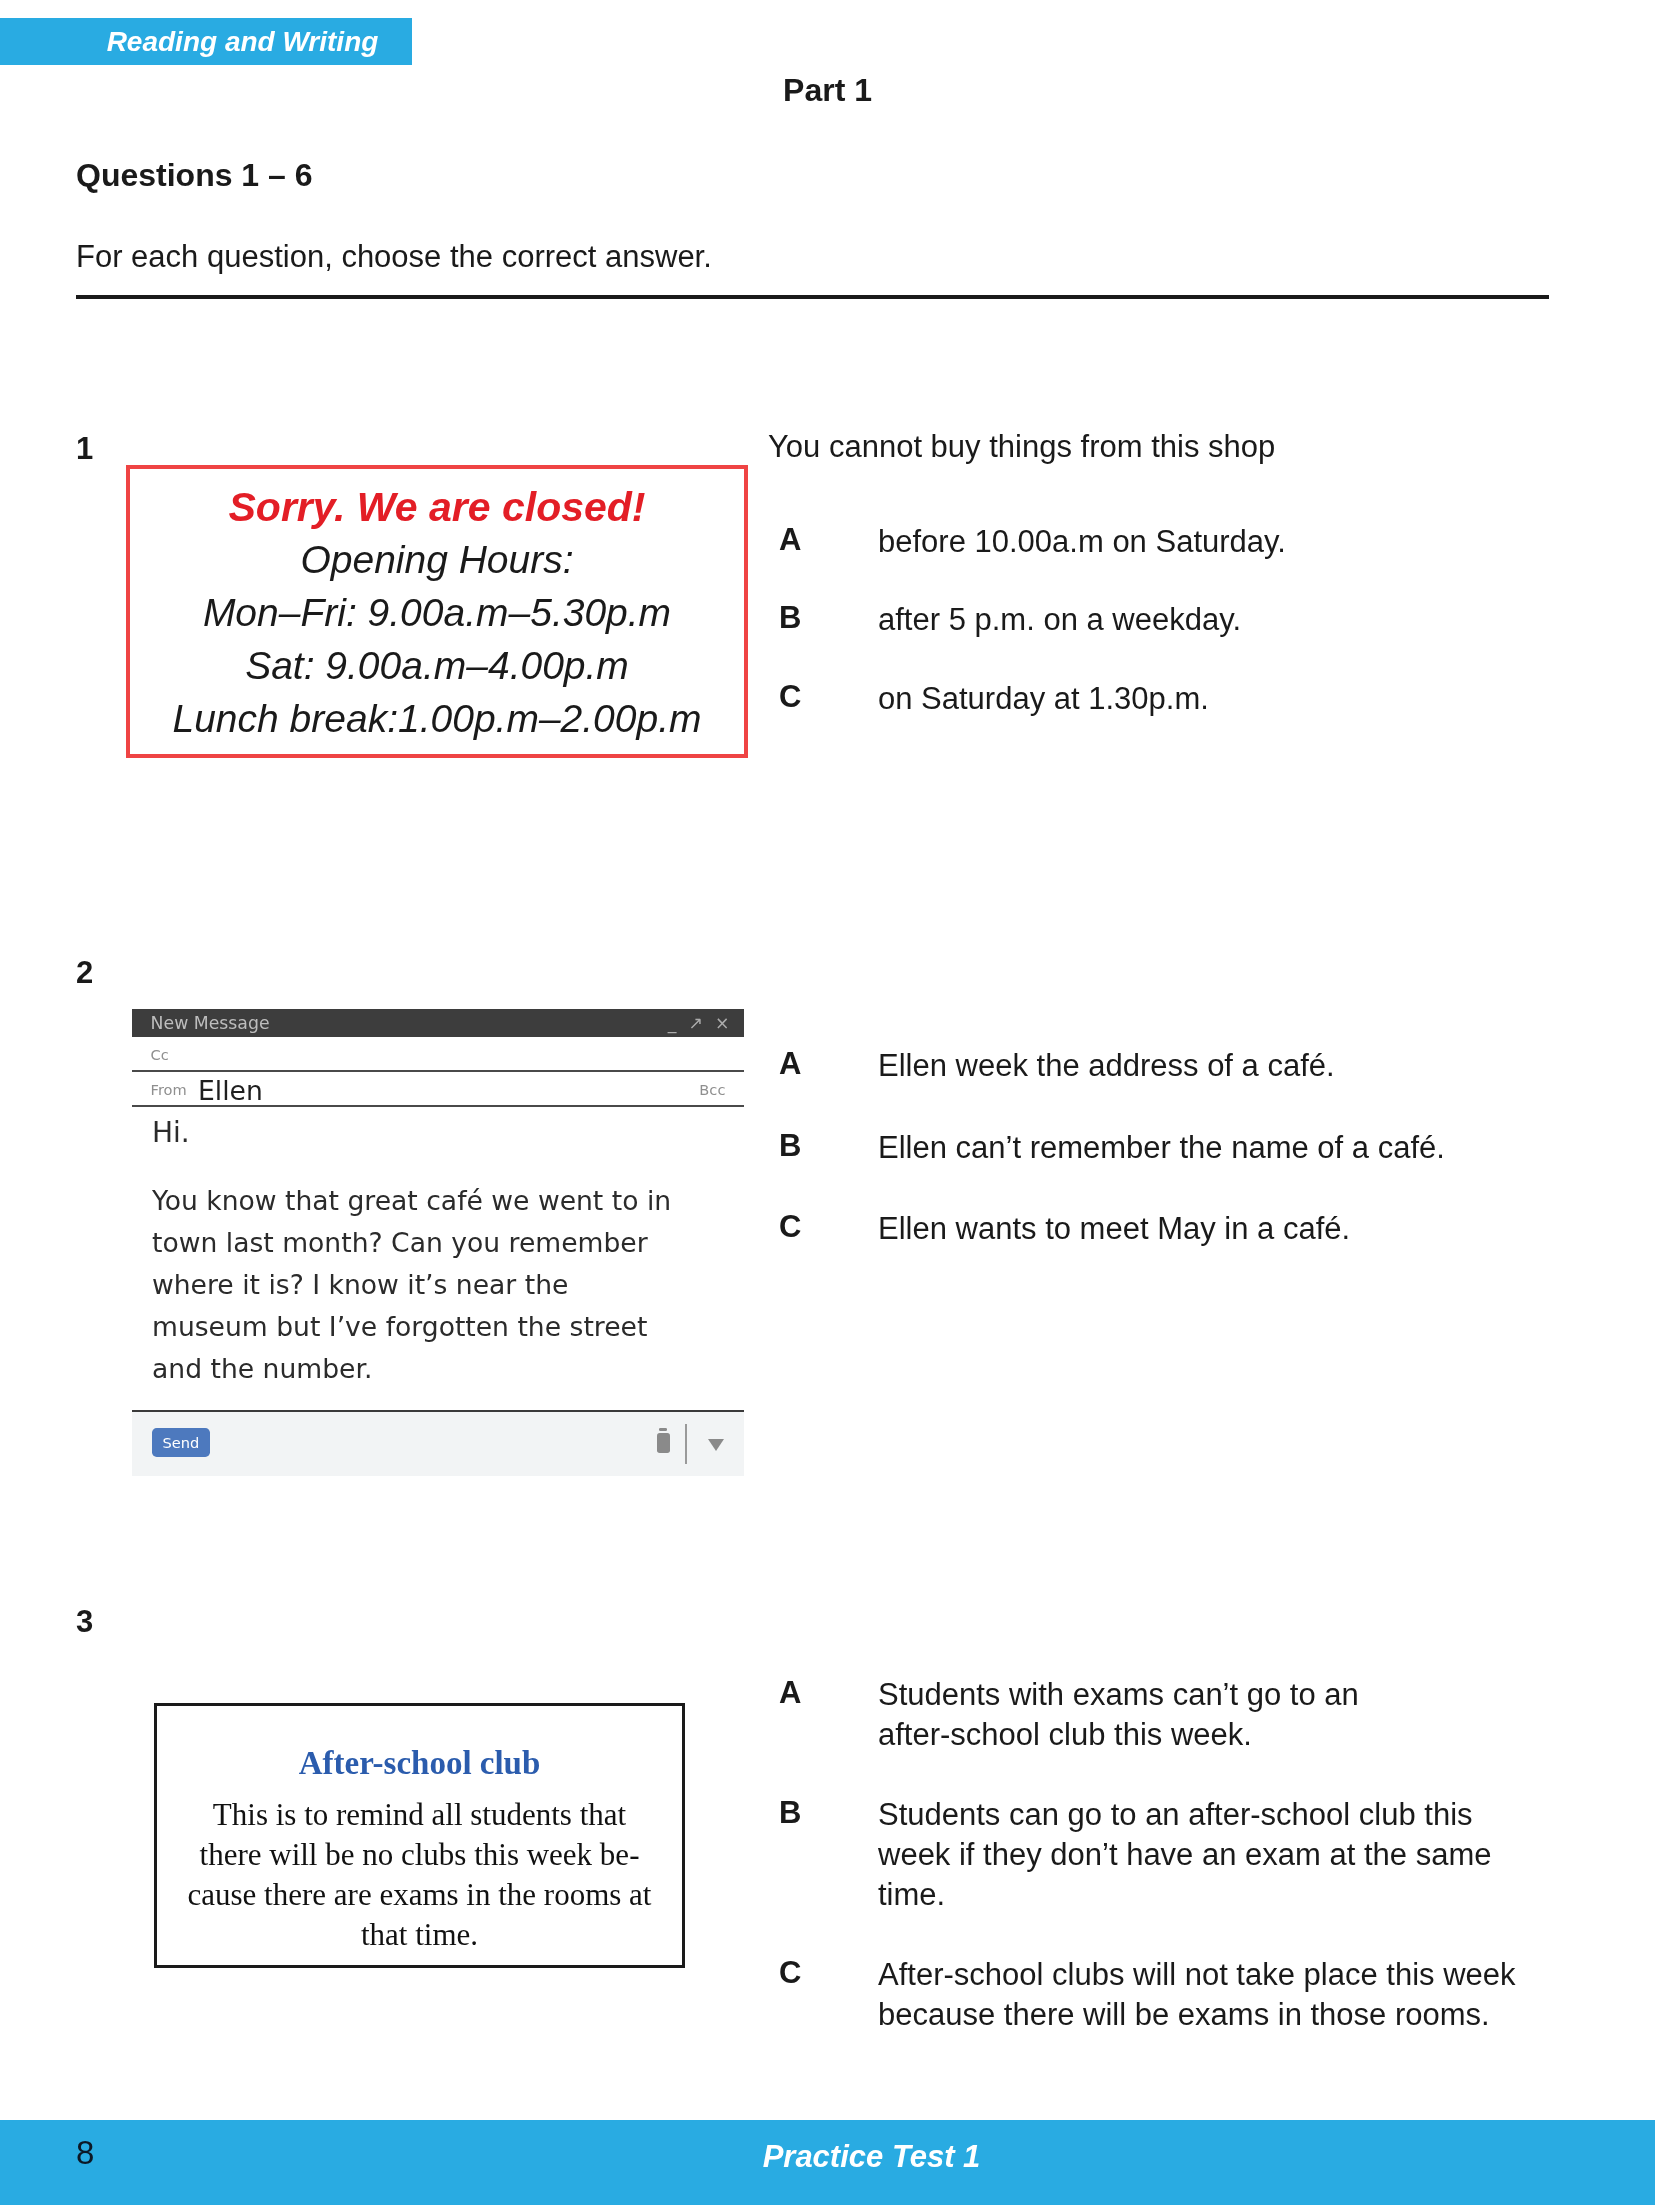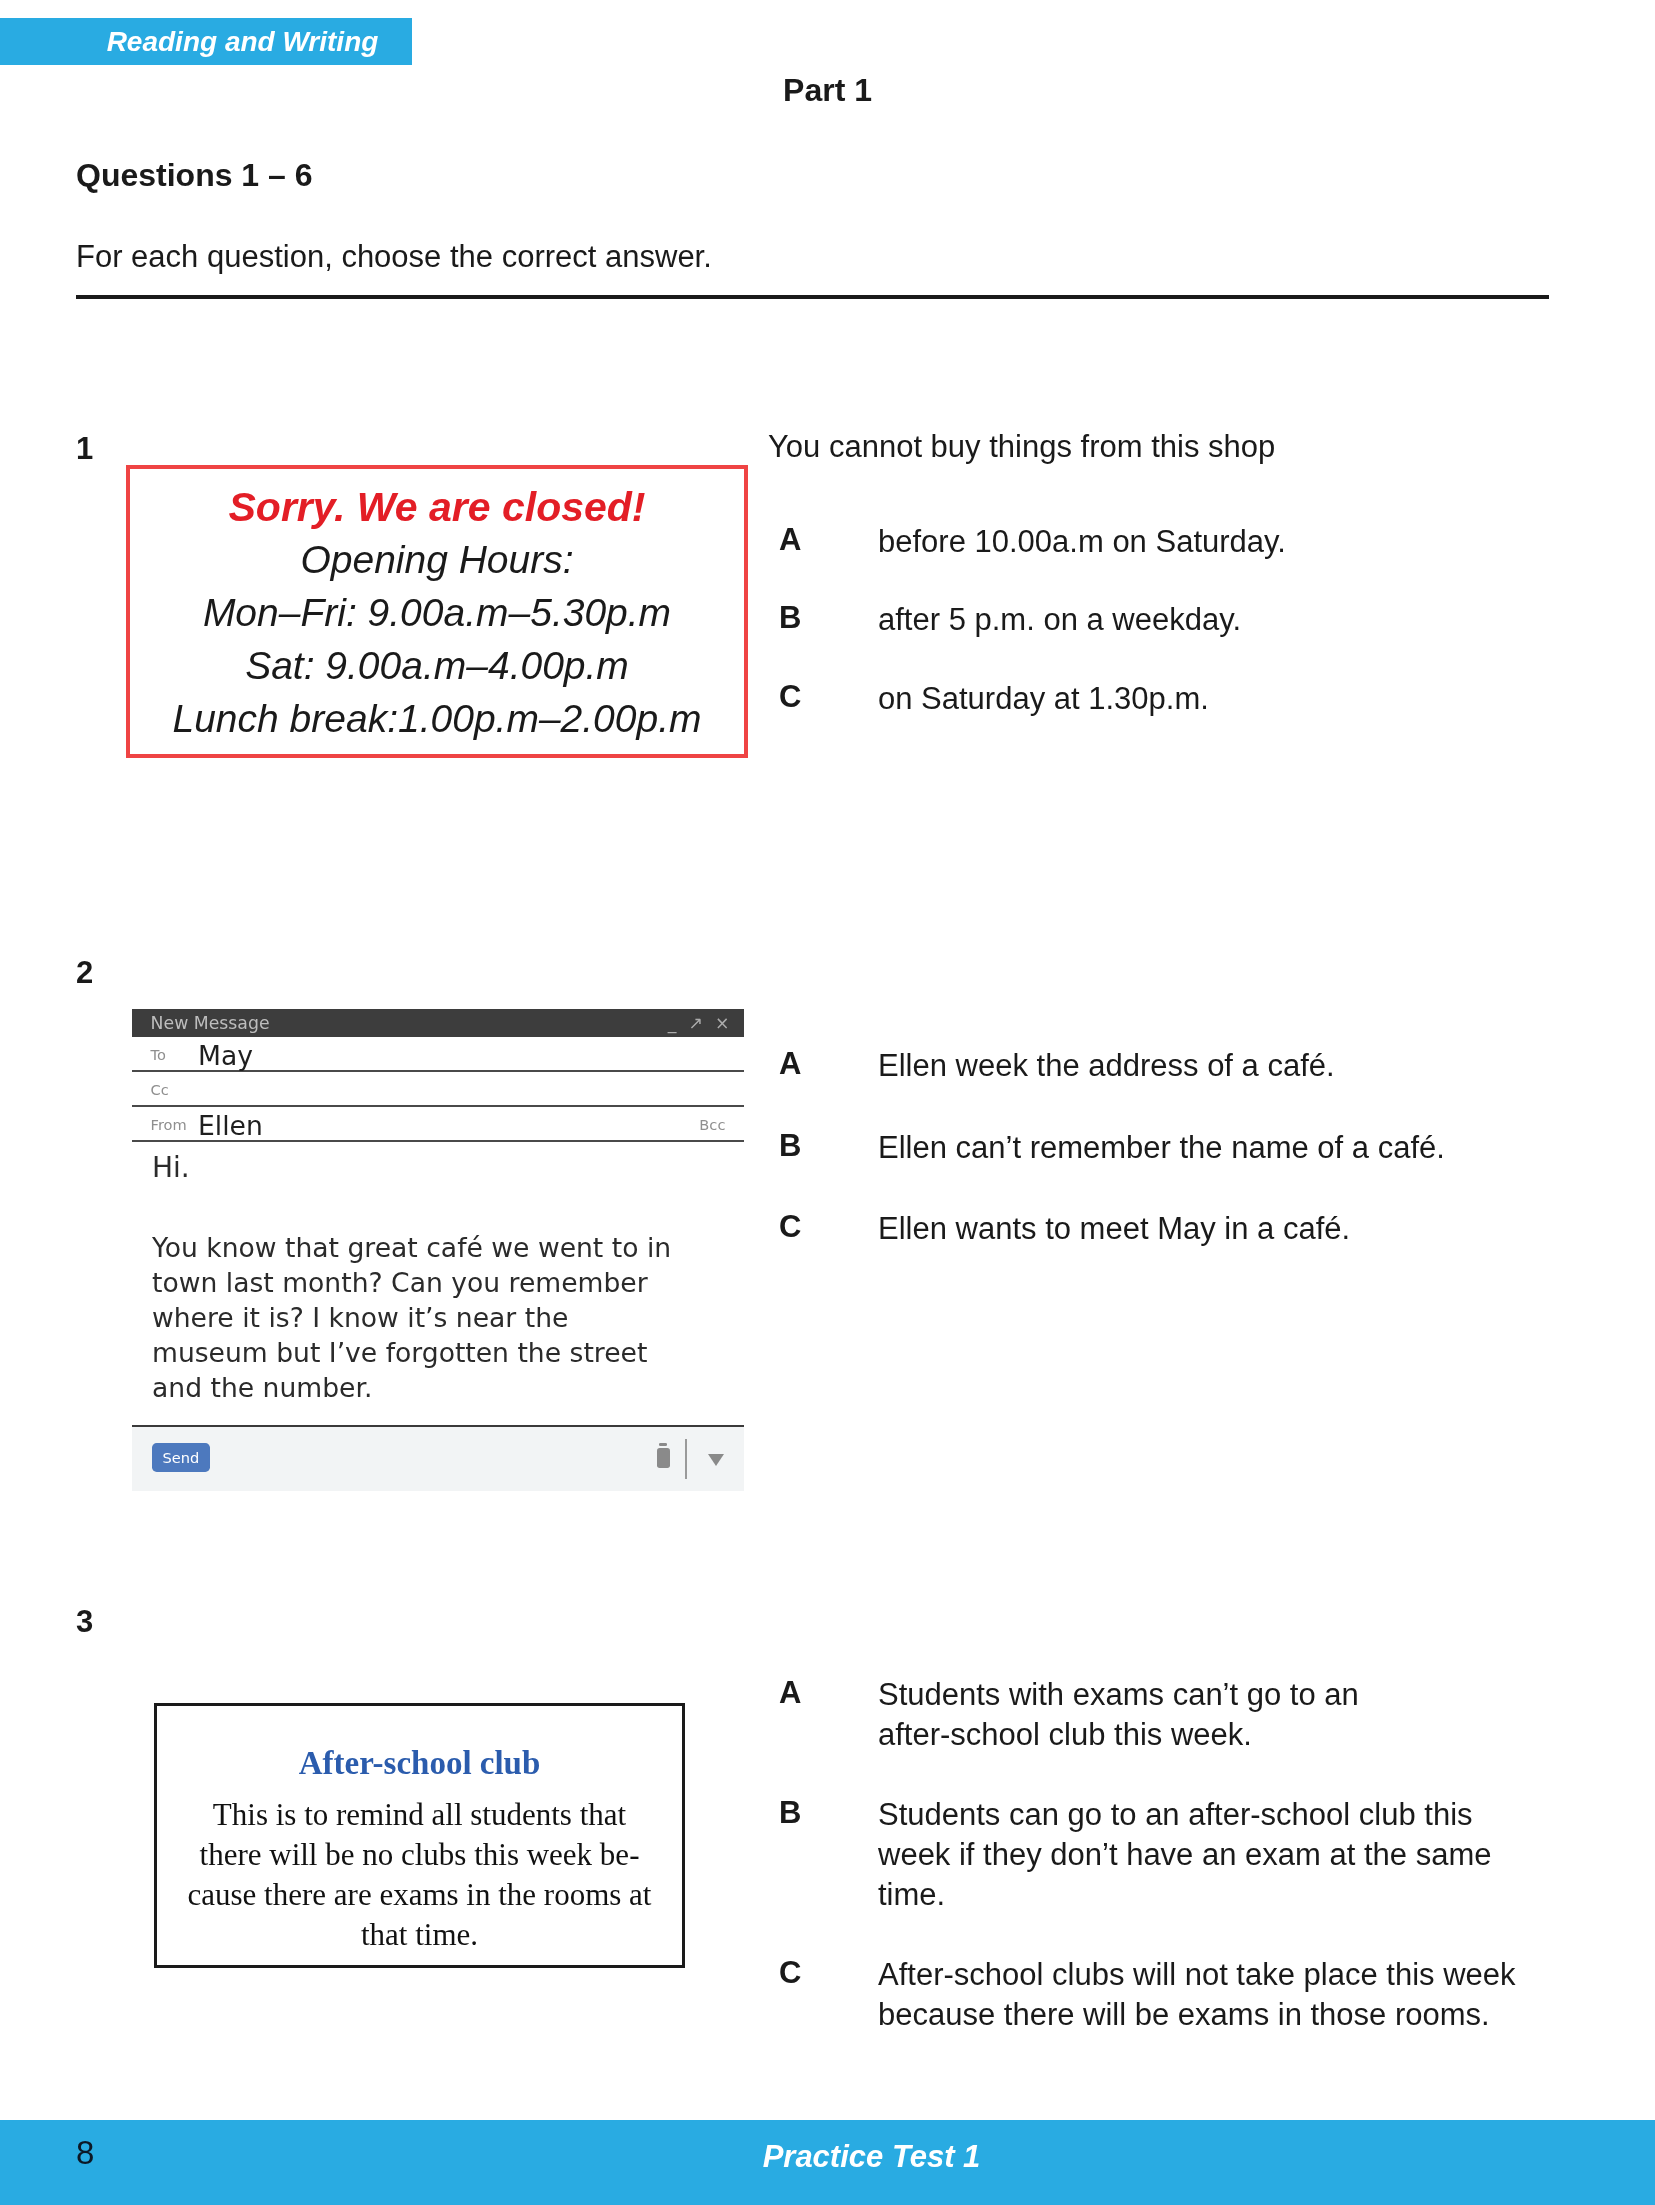--- a/index.html
+++ b/index.html
@@ -46,21 +46,21 @@
   .email-controls span { cursor:default; }
   .field-row {
     position:relative; height:33px; border-bottom:2px solid #4A4A4A;
     font-family:"DejaVu Sans", sans-serif;
   }
   .field-label { position:absolute; left:18.6px; top:9.3px; font-size:14.6px; color:#8F8F8F; }
   .field-value { position:absolute; left:66px; top:2.7px; font-size:26.6px; color:#1f1f1f; }
   .bcc-label { position:absolute; right:18.6px; top:9.3px; font-size:14.6px; color:#8F8F8F; }
   .email-body { padding:0 20px; font-family:"DejaVu Sans", sans-serif; color:#2b2b2b; }
   .email-greeting { margin-top:9.3px; font-size:28px; }
-  .email-par { margin-top:46px; font-size:26.6px; line-height:35px; width:578px; white-space:pre-line; }
+  .email-par { margin-top:31px; font-size:26.6px; line-height:42px; width:578px; white-space:pre-line; }
   .email-toolbar {
     position:relative; margin-top:20px; height:64px; background:#F2F4F5; border-top:2.7px solid #3a3a3a;
   }
   .send-btn {
     position:absolute; left:20px; top:16px; background:#4D79BE; color:#ffffff; border:none;
     font-family:"DejaVu Sans", sans-serif; font-size:14.6px; padding:6px 10.6px; border-radius:4.7px;
   }
   .trash { position:absolute; right:74px; top:21px; width:13.3px; height:20px; background:#8a8a8a; border-radius:2.7px; }
   .trash::before { content:''; position:absolute; top:-5.3px; left:2.7px; width:8px; height:3.3px; background:#8a8a8a; border-radius:1.3px; }
   .tool-divider { position:absolute; right:57px; top:12px; width:2px; height:40px; background:#9a9a9a; }
@@ -123,24 +123,20 @@
     <div class="email-titlebar">
       <span class="email-title">New Message</span>
       <span class="email-controls">
         <span>_</span>
         <span>↗</span>
         <span>×</span>
       </span>
     </div>
 
     <div class="field-row">
-      <span class="field-label">To</span>
-      <span class="field-value">May</span>
-    </div>
-    <div class="field-row">
       <span class="field-label">Cc</span>
     </div>
     <div class="field-row">
       <span class="field-label">From</span>
       <span class="field-value">Ellen</span>
       <span class="bcc-label">Bcc</span>
     </div>
 
     <div class="email-body">
       <div class="email-greeting">Hi.</div>

